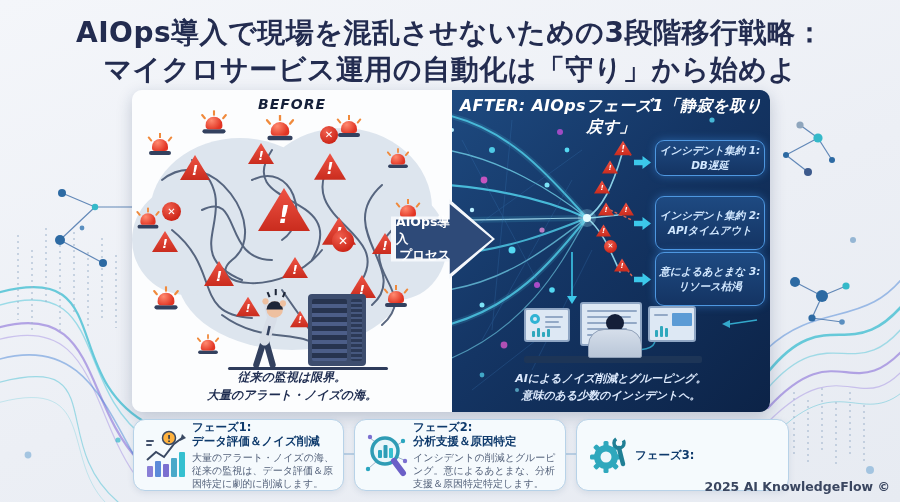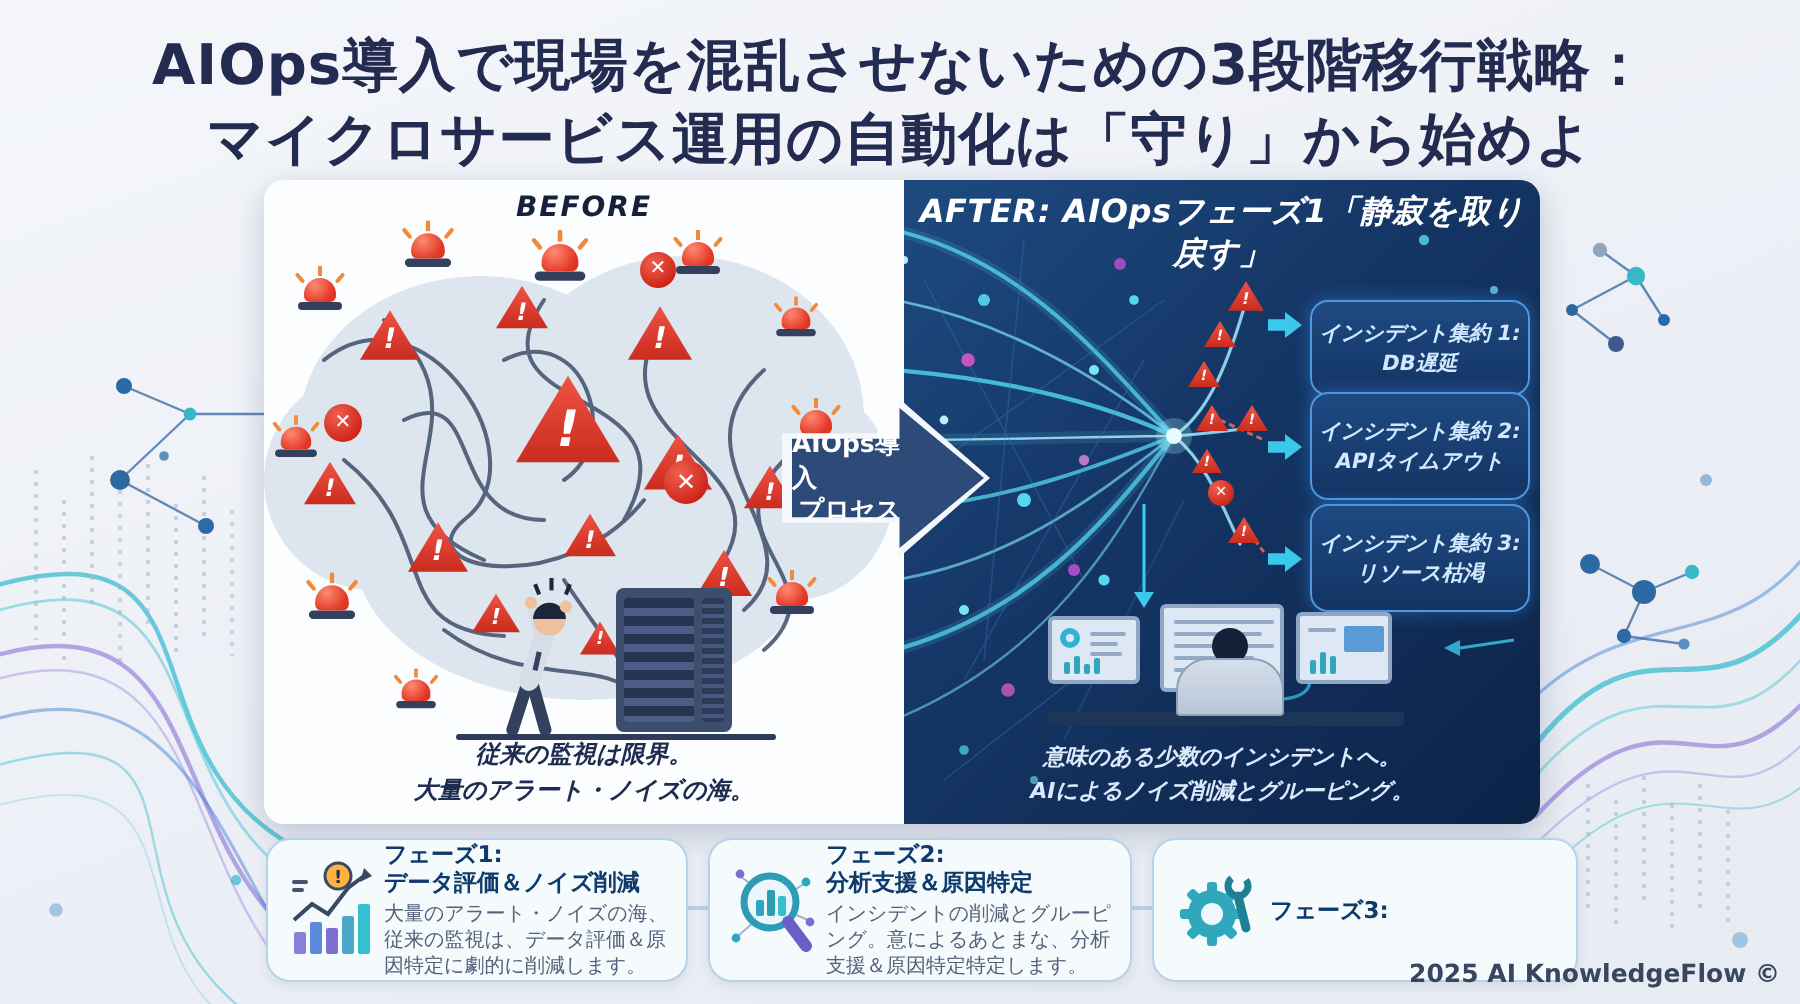--- a/index.html
+++ b/index.html
@@ -354,30 +354,30 @@
       <div class="warn" style="left:146px;top:112px;width:16px;height:14px;font-size:7px"></div>
       <div class="warn" style="left:166px;top:112px;width:16px;height:14px;font-size:7px"></div>
       <div class="warn" style="left:144px;top:134px;width:15px;height:13px;font-size:7px"></div>
       <div class="warn" style="left:162px;top:168px;width:16px;height:14px;font-size:7px"></div>
       <div class="xcirc" style="left:152px;top:150px;width:13px;height:13px;font-size:7px"></div>
 
       <div class="carrow" style="top:66px"></div>
       <div class="carrow" style="top:127px"></div>
       <div class="carrow" style="top:183px"></div>
 
-      <div class="ibox" style="top:60px;height:48px">
+      <div class="ibox" style="top:50px;height:36px">
         <div>インシデント集約 1:</div>
         <div>DB遅延</div>
       </div>
       <div class="ibox" style="top:106px;height:54px">
         <div>インシデント集約 2:</div>
         <div>APIタイムアウト</div>
       </div>
       <div class="ibox" style="top:162px;height:54px">
-        <div>インシデント集約 3:</div>
+        <div>意によるあとまな 3:</div>
         <div>リソース枯渇</div>
       </div>
 
       <div class="mons">
         <div class="mon" style="left:0;top:8px;width:46px;height:34px">
           <div class="donut"></div>
           <div class="sline" style="left:19px;top:6px;width:18px"></div>
           <div class="sline" style="left:19px;top:11px;width:14px"></div>
           <div class="sline" style="left:19px;top:16px;width:16px"></div>
           <div class="sbar" style="left:6px;height:6px"></div>
@@ -399,22 +399,22 @@
             <div class="sbar" style="left:10px;height:11px"></div>
           <div class="sbar" style="left:15px;height:9px"></div>
             <div class="sbar" style="left:20px;height:13px;width:0"></div>
         </div>
         <div class="ophead"></div>
         <div class="opbody"></div>
         <div class="desk"></div>
       </div>
 
       <div class="a-caption">
+        <div>AIによるノイズ削減とグルーピング。</div>
         <div>意味のある少数のインシデントへ。</div>
-        <div>AIによるノイズ削減とグルーピング。</div>
       </div>
     </div>
   </div>
 
   <div class="arrow-bg"></div>
   <div class="arrow-fg"></div>
   <div class="arrow-label">
     <div>AIOps導入</div>
     <div>プロセス</div>
   </div>

